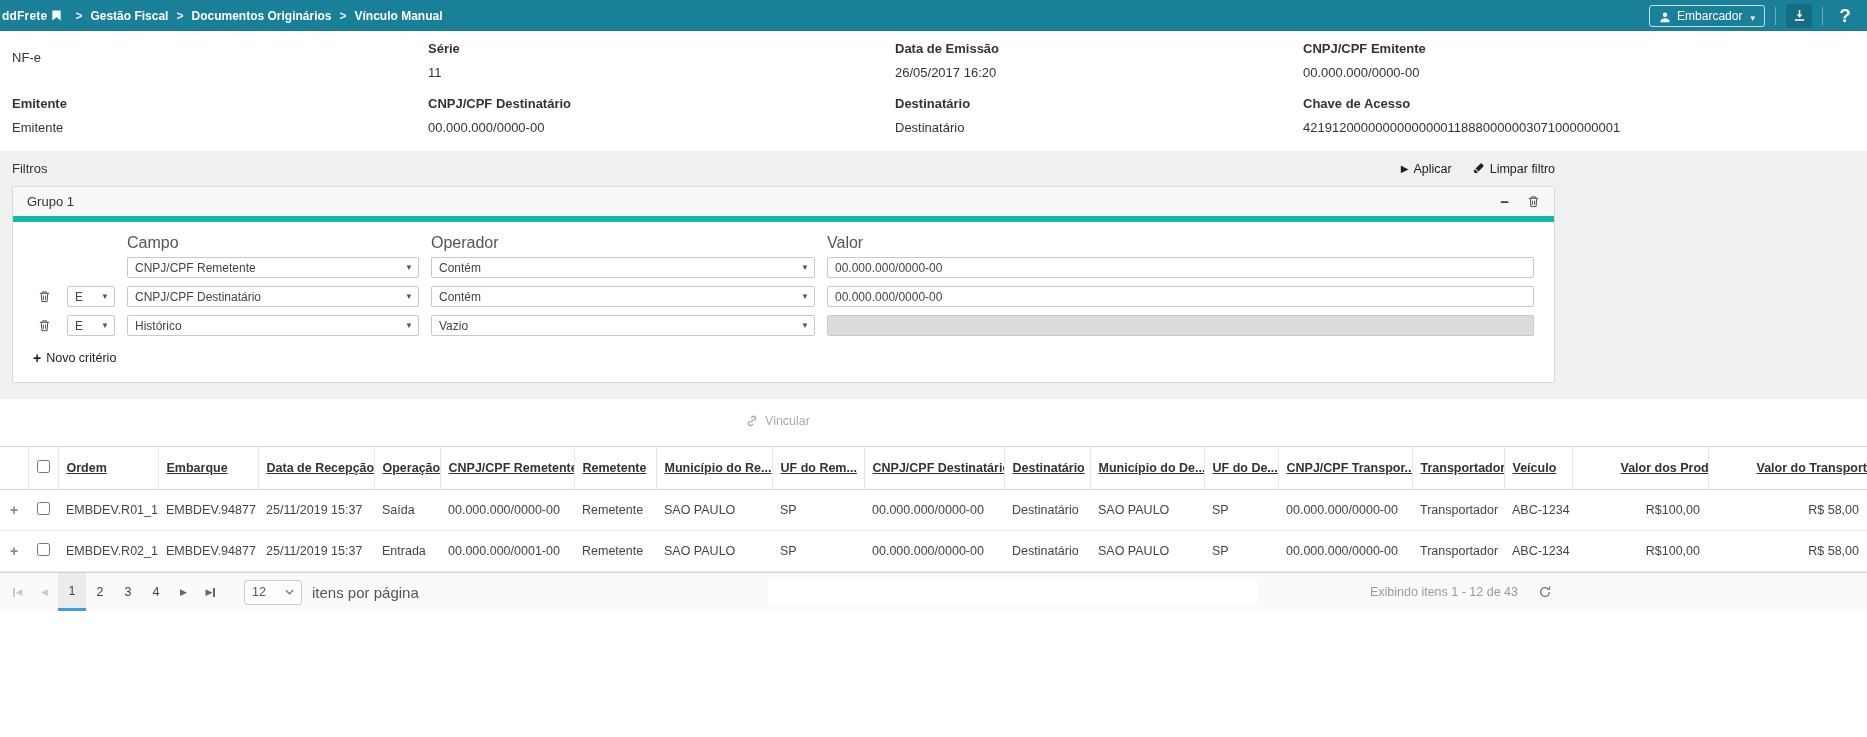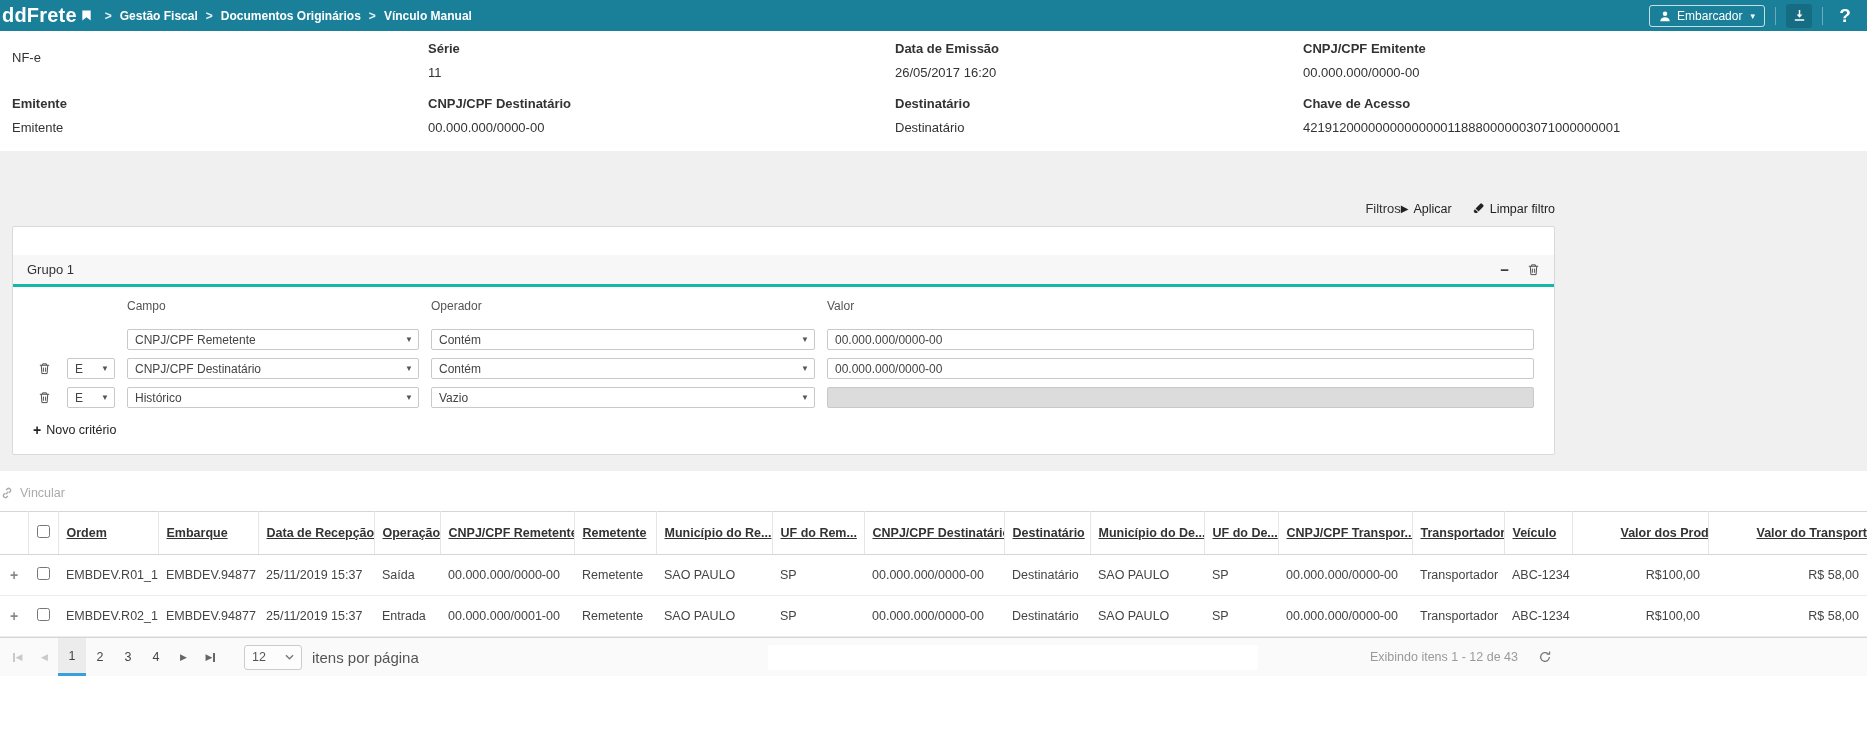--- a/index.html
+++ b/index.html
@@ -3,62 +3,62 @@
 <meta charset="utf-8">
 <style>
   * { margin:0; padding:0; box-sizing:border-box; }
   html,body { width:1867px; height:737px; }
   body { font-family:"Liberation Sans","DejaVu Sans",sans-serif; font-size:13px; color:#333; background:#fff; overflow:hidden; }
   button { font-family:inherit; background:none; border:none; cursor:pointer; color:inherit; font-size:inherit; }
 
   
   .topbar { height:31px; background:var(--topbar,#1a7f99); display:flex; align-items:center; justify-content:space-between; padding:0 10px 0 2px; color:#fff; }
   .topbar-left { display:flex; align-items:center; gap:12px; }
-  .logo { display:flex; align-items:center; gap:3px; font-size:20px; font-weight:bold; letter-spacing:.2px; }
+  .logo { display:flex; align-items:center; gap:3px; font-size:12px; font-weight:bold; letter-spacing:.2px; }
   .breadcrumb { display:flex; align-items:center; gap:8px; font-size:12px; font-weight:bold; }
   .breadcrumb .sep { opacity:.9; }
   .breadcrumb a { color:#fff; text-decoration:none; }
   .topbar-right { display:flex; align-items:center; gap:10px; }
-  .user-btn { display:flex; align-items:center; gap:6px; border:1px solid rgba(255,255,255,.75); border-radius:3px; padding:3px 9px; color:#fff; font-size:12px; }
+  .user-btn { display:flex; align-items:flex-end; gap:6px; border:1px solid rgba(255,255,255,.75); border-radius:3px; padding:3px 9px; color:#fff; font-size:12px; }
   .caret { font-size:9px; margin-left:2px; }
   .tb-divider { width:1px; height:18px; background:rgba(255,255,255,.35); }
   .icon-btn { display:flex; align-items:center; justify-content:center; width:26px; height:24px; color:#fff; }
   .icon-btn.download { background:rgba(0,0,0,.15); border-radius:3px; }
   .help-btn { font-size:19px; font-weight:bold; width:24px; }
 
   
   .details { display:grid; grid-template-columns:416px 467px 408px 1fr; padding:10px 12px 0; }
   .field { margin-bottom:16px; }
   .field .lbl { font-weight:bold; font-size:13px; color:#333; }
   .field .val { margin-top:9px; font-size:13px; color:#333; }
 
   
   .filters-section { background:#f0f0f0; padding:6px 0 16px; }
-  .filters-header { width:1555px; display:flex; justify-content:flex-end; align-items:center; padding:4px 0 10px 12px;margin-top:40px; }
+  .filters-header { width:1555px; display:flex; justify-content:space-between; align-items:center; padding:4px 0 10px 12px; }
   .filters-title { font-size:13px; }
   .filter-actions { display:flex; gap:20px; align-items:center; }
   .filter-actions button { display:flex; gap:5px; align-items:center; font-size:12.5px; color:#222; }
   .play-icon { font-size:10px; }
   .group-panel { width:1543px; margin-left:12px; background:#fff; border:1px solid #d9d9d9; border-radius:2px; }
-  .group-header { background:#f7f7f7; border-bottom:3px solid #14b8a6; padding:7px 14px; display:flex; justify-content:space-between; align-items:center; font-size:13px;margin-top:28px; }
+  .group-header { background:#f7f7f7; border-bottom:6px solid #14b8a6; padding:7px 14px; display:flex; justify-content:space-between; align-items:center; font-size:13px; }
   .group-tools { display:flex; gap:18px; align-items:center; color:#333; }
   .minus-btn { font-size:15px; font-weight:bold; line-height:1; }
   .trash-btn { color:#444; display:flex; align-items:center; justify-content:center; }
   .group-body { padding:12px 20px 16px; }
   .f-grid { display:grid; grid-template-columns:22px 48px 292px 384px 1fr; column-gap:12px; align-items:center; margin-bottom:8px; }
-  .f-grid.labels { margin-bottom:16px; color:#555; font-size:12px; }
+  .f-grid.labels { margin-bottom:5px; color:#555; font-size:16px; }
   .select { position:relative; height:21px; border:1px solid #c9c9c9; border-radius:2px; background:#fff; display:flex; align-items:center; padding:0 20px 0 7px; font-size:12px; color:#444; cursor:pointer; }
   .select .sel-caret { position:absolute; right:5px; font-size:8px; color:#555; }
   .txt-input { width:100%; height:21px; border:1px solid #c9c9c9; border-radius:2px; padding:0 7px; font-size:12px; color:#444; font-family:inherit; background:#fff; }
   .txt-input:disabled { background:#dcdcdc; color:#777; }
   .new-criteria { margin-top:14px; display:flex; gap:5px; align-items:center; font-size:12.5px; color:#222; }
   .new-criteria .plus { font-weight:bold; font-size:14px; }
 
   
-  .vincular-bar { width:1555px; display:flex; justify-content:flex-start; align-items:center; margin:15px 0 11px; }
+  .vincular-bar { width:1555px; display:flex; justify-content:center; align-items:center; margin:15px 0 18px; }
   .vincular-btn { display:flex; align-items:center; gap:6px; color:#ababab; font-size:12.5px; }
 
   
   table.grid { width:1867px; border-collapse:collapse; table-layout:fixed; border-top:1px solid #d6d6d6; }
   .grid th { background:#fff; font-weight:bold; font-size:12.5px; text-align:left; padding:13px 8px; border-bottom:1px solid #d6d6d6; border-right:1px solid #e6e6e6; white-space:nowrap; overflow:hidden; color:#333;text-decoration:underline; }
   .grid th:last-child { border-right:none; }
   .grid td { font-size:12.5px; color:#444; padding:12px 8px; border-bottom:1px solid #ececec; white-space:nowrap; overflow:hidden; background:#fff; }
   .grid .num { text-align:right;padding-left:48px; }
   .grid .c-expand,.grid .c-check { text-align:center; padding-left:2px; padding-right:2px; }
   .expand-btn { color:#888; font-size:14px; font-weight:bold; }

